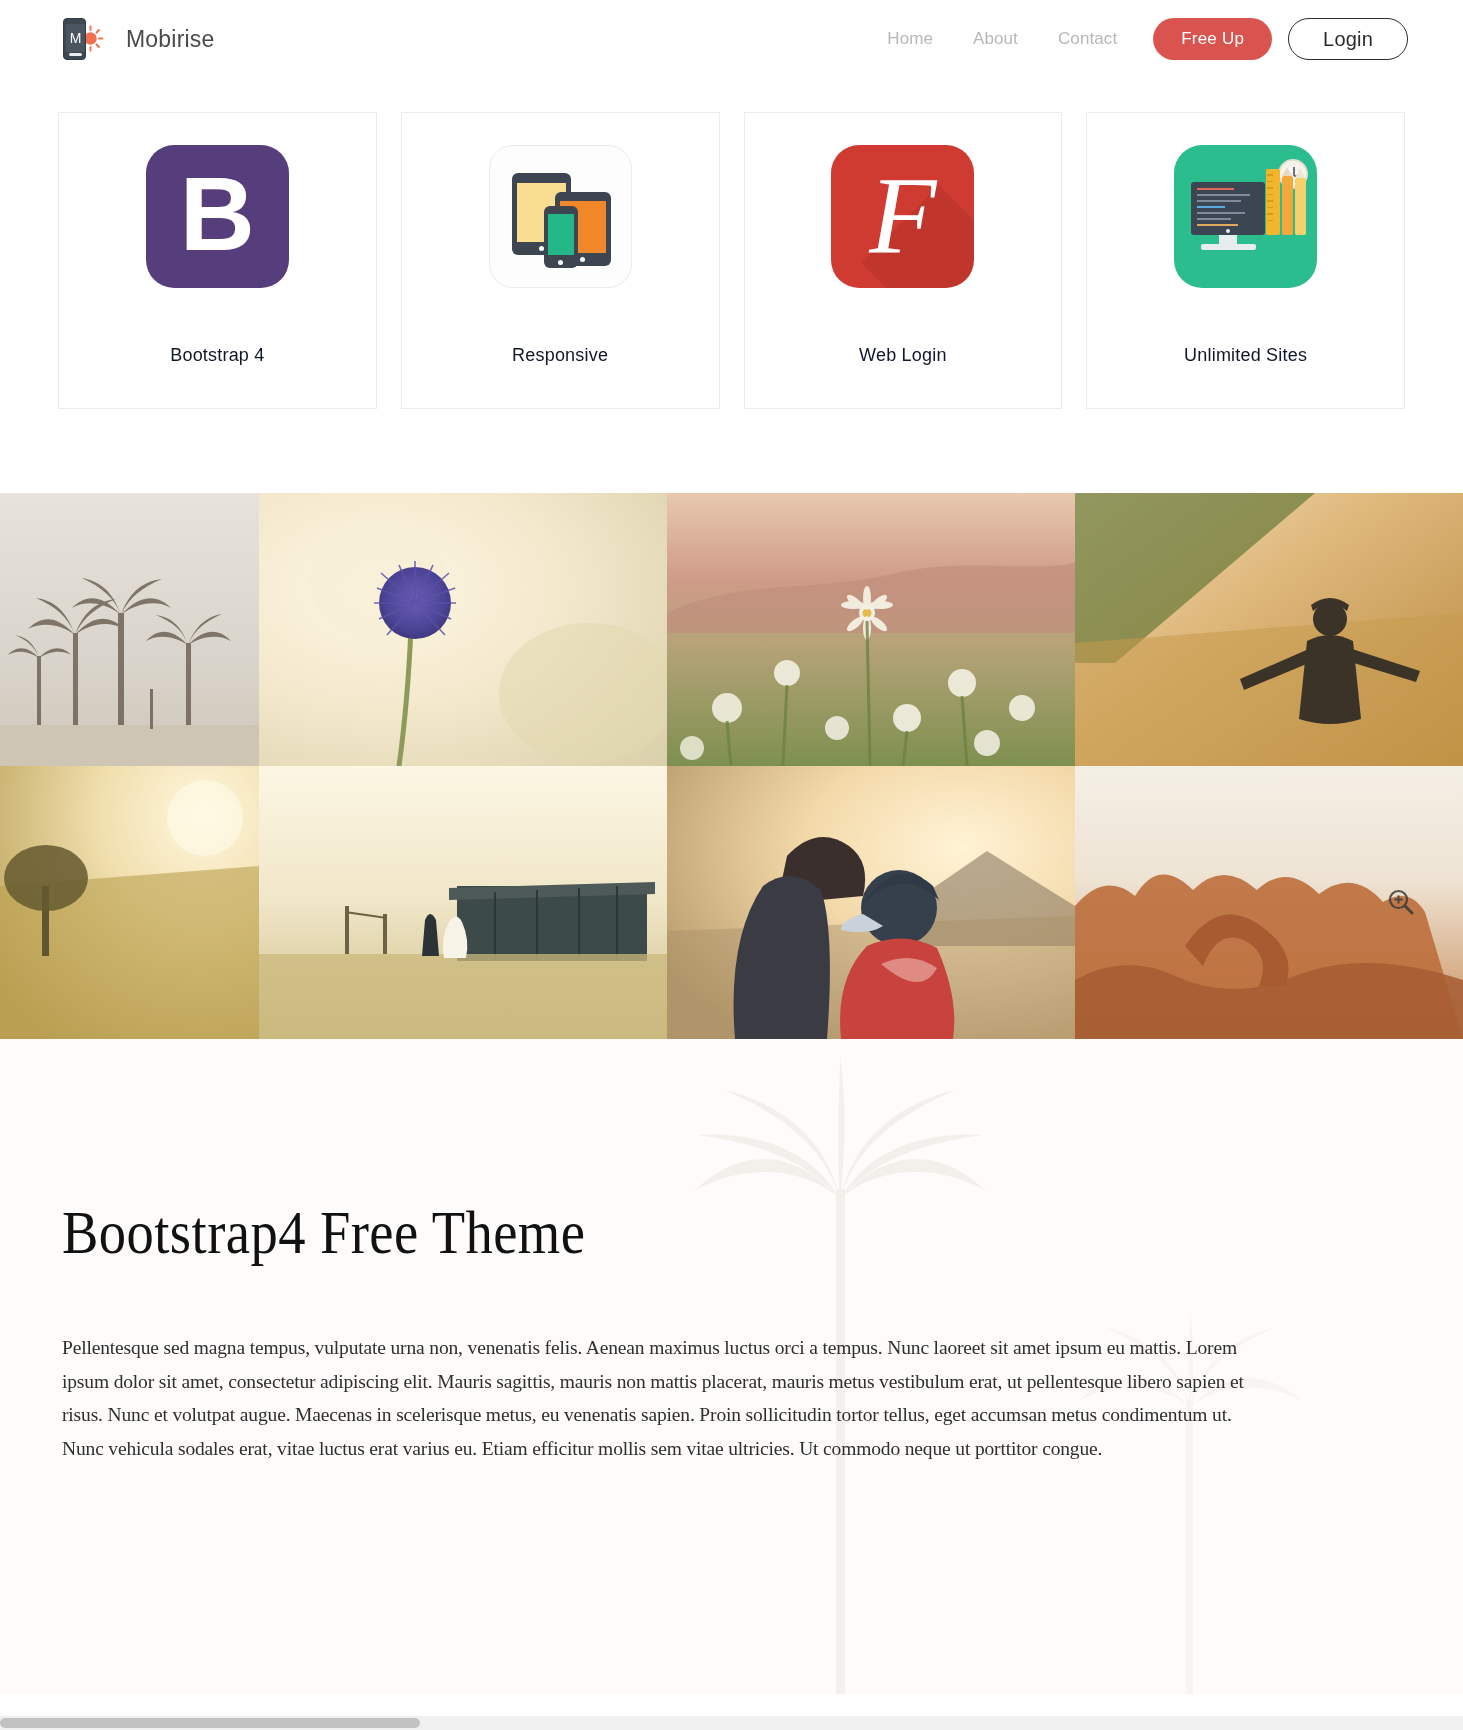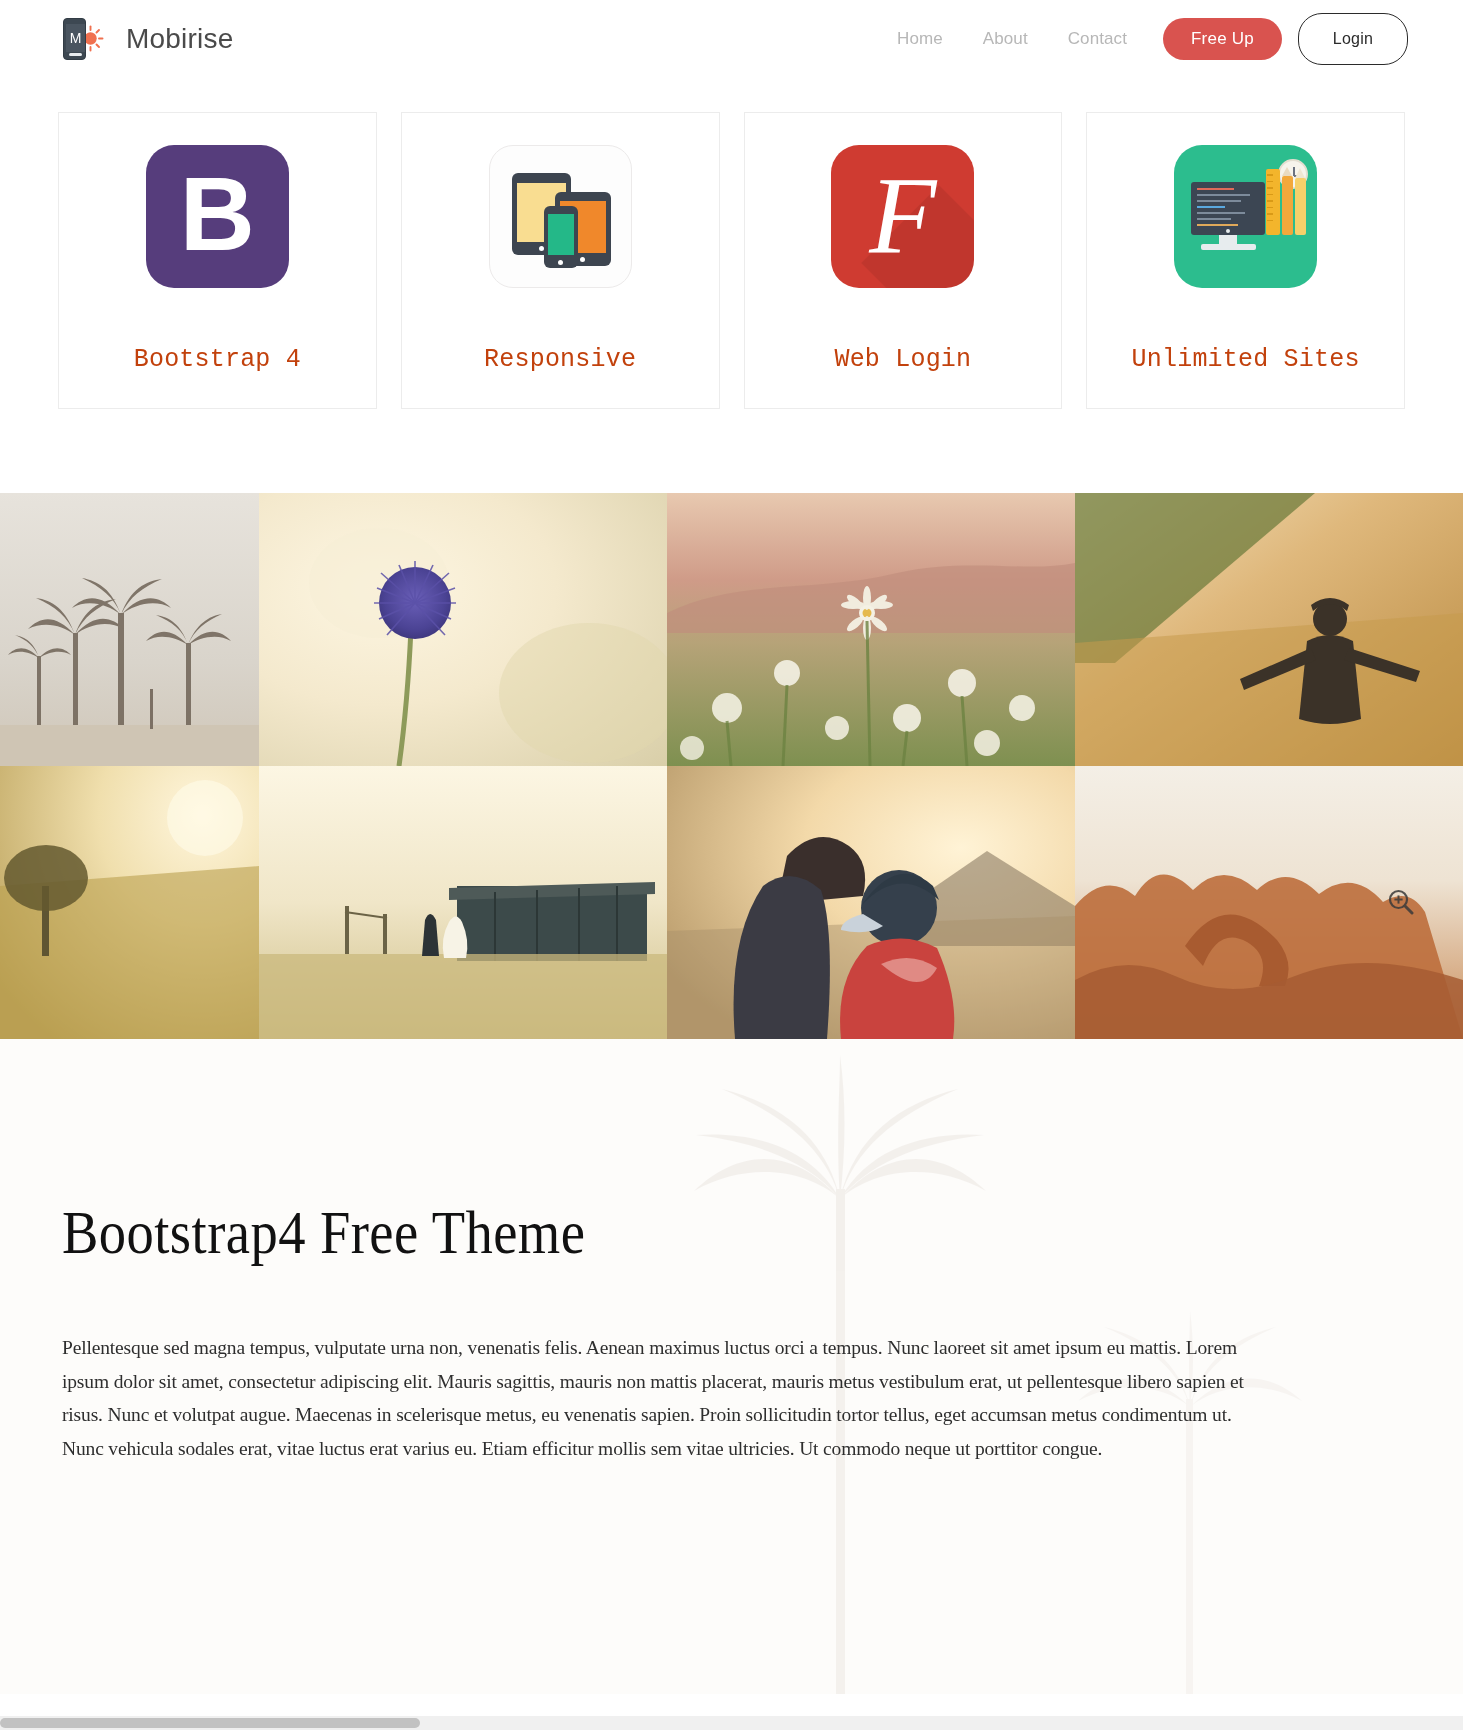--- a/index.html
+++ b/index.html
@@ -38,60 +38,60 @@
   .phone-screen span {
     color: #ffffff; font-size: 14px; font-weight: 400;
     font-family: "Liberation Sans", sans-serif; line-height: 1;
   }
   .phone-home {
     position: absolute; left: 5px; bottom: 3px;
     width: 13px; height: 3px; background: #e8ecef; border-radius: 2px;
   }
   .sunburst { position: absolute; left: 19px; top: 9px; width: 27px; height: 27px; }
   .brand-name {
-    font-size: 28px; color: #4a4a4a; font-weight: 400;
+    font-size: 23px; color: #4a4a4a; font-weight: 400;
     letter-spacing: .2px;
     text-align: center;
   }
 
   .nav-right { margin-left: auto; display: flex; align-items: center; }
   .nav-links { display: flex; align-items: center; gap: 40px; margin-right: 36px; }
   .nav-link {
     font-size: 17px; color: #b7b7b7; text-decoration: none;
     letter-spacing: .1px; cursor: pointer;
   }
   .btn-signup {
     background: #d9534f; color: #fff; border: none;
     border-radius: 24px; padding: 0 28px; height: 42px;
     font-size: 17px; font-family: "Liberation Sans", sans-serif;
     cursor: pointer; letter-spacing: .2px;
   }
   .btn-login {
     background: #fff; color: #2b2b2b; border: 1.4px solid #2b2b2b;
-    border-radius: 24px; padding: 0 34px; height: 52px;
-    font-size: 16px; font-family: "Liberation Sans", sans-serif;
+    border-radius: 24px; padding: 0 34px; height: 42px;
+    font-size: 20px; font-family: "Liberation Sans", sans-serif;
     cursor: pointer; margin-left: 16px; letter-spacing: .2px;
   }
 
   
   .features {
     display: flex; gap: 24px;
     padding: 34px 58px 0 58px;
   }
   .feature-card {
     flex: 1; height: 297px; background: #fff;
     border: 1px solid #ececec;
     display: flex; flex-direction: column;
     align-items: center; justify-content: flex-start;
     padding-top: 32px;
   }
   .feature-icon { width: 143px; height: 143px; position: relative; }
   .feature-label {
-    margin-top: 57px; font-size: 25px; color: #c2410c;
-    font-family: Liberation Mono, monospace; letter-spacing: .2px;
+    margin-top: 57px; font-size: 18px; color: #0f172a;
+    font-family: Liberation Sans, sans-serif; letter-spacing: .2px;
   }
 
   
   .ic-bootstrap {
     width: 143px; height: 143px; background: #563d7c;
     border-radius: 28px; display: flex; align-items: center; justify-content: center;
   }
   .ic-bootstrap b {
     color: #fff; font-size: 104px; font-weight: 700; line-height: 1;
     font-family: "Liberation Sans", sans-serif; margin-top: -6px;

